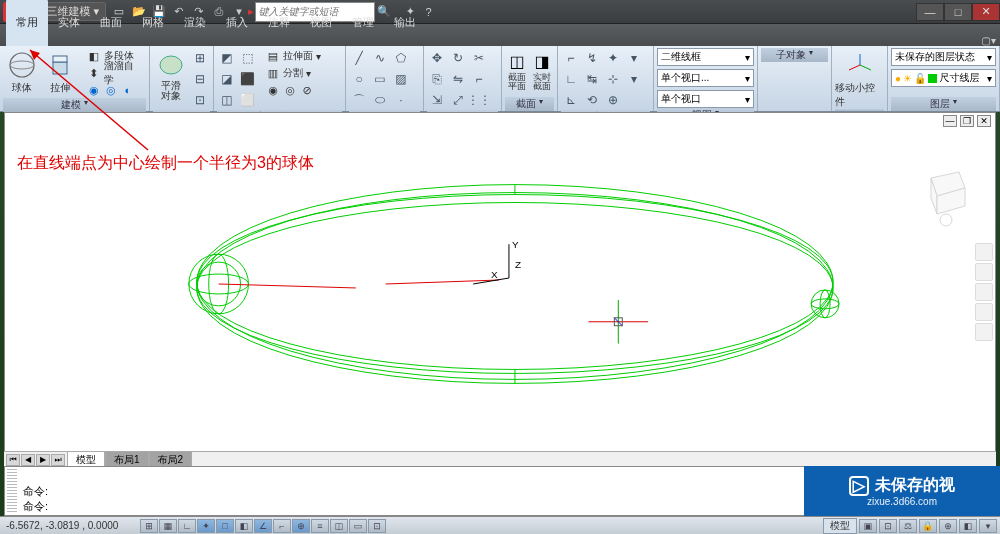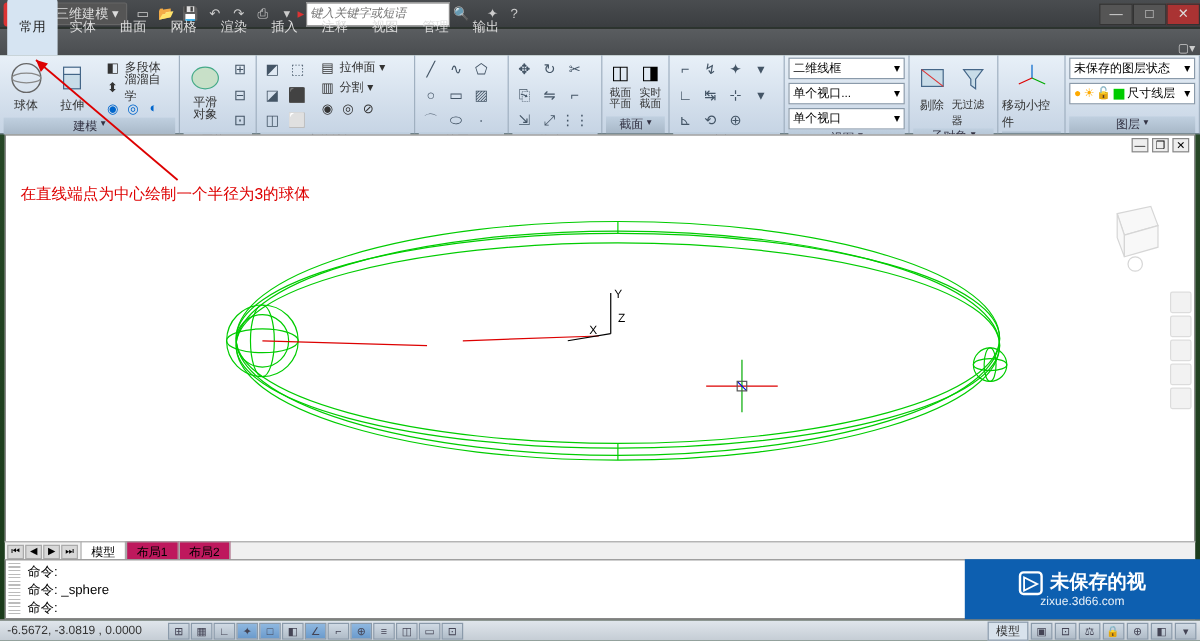--- a/index.html
+++ b/index.html
@@ -36,33 +36,33 @@
 .rowbtn { display:flex; align-items:center; gap:3px; font-size:10px; color:#333; cursor:pointer; padding:1px 3px; height:16px; }
 .rowbtn .i { width:14px; height:14px; display:flex; align-items:center; justify-content:center; font-size:11px; }
 .col { display:flex; flex-direction:column; gap:1px; }
 .dropdown { height:18px; border:1px solid #8a9aaa; background:#fff; font-size:10px; display:flex; align-items:center; padding:0 3px; gap:3px; cursor:pointer; min-width:90px; justify-content:space-between; }
 
 
 .canvas { position:absolute; left:4px; right:4px; top:112px; bottom:82px; background:#fff; border:1px solid #888; overflow:hidden; }
 .canvas svg { width:100%; height:100%; }
 .canvas .doc-ctl { position:absolute; right:4px; top:2px; display:flex; gap:3px; }
 .canvas .doc-ctl span { width:14px; height:12px; border:1px solid #888; font-size:9px; display:flex; align-items:center; justify-content:center; cursor:pointer; background:#eee; }
-.canvas .anno { position:absolute; left:12px; top:40px; color:#d00; font-size:13px; }
+.canvas .anno { position:absolute; left:12px; top:40px; color:#d00; font-size:16px; }
 .viewcube { position:absolute; right:22px; top:45px; width:54px; height:70px; opacity:.4; }
 .navbar-r { position:absolute; right:2px; top:130px; width:18px; display:flex; flex-direction:column; gap:2px; }
 .navbar-r div { width:18px; height:18px; background:#e0e0e0; border:1px solid #aaa; border-radius:2px; opacity:.4; }
 
 
 .arrow-anno { position:absolute; left:16px; top:49px; width:128px; height:1px; pointer-events:none; }
 
 
 .mtabs { position:absolute; left:4px; right:4px; bottom:67px; height:16px; background:#f0f0f0; display:flex; align-items:center; font-size:10px; border-top:1px solid #aaa; }
 .mtabs .mnav { display:flex; gap:1px; padding:0 2px; }
 .mtabs .mnav span { width:14px; height:12px; background:#d8d8d8; border:1px solid #aaa; cursor:pointer; font-size:8px; display:flex; align-items:center; justify-content:center; }
-.mtabs .mtab { padding:1px 8px; border:1px solid #aaa; border-bottom:none; background:#be185d; cursor:pointer; }
+.mtabs .mtab { padding:1px 8px; border:1px solid #aaa; border-bottom:none; background:#a3a3a3; cursor:pointer; }
 .mtabs .mtab.active { background:#fff; font-weight:normal; }
 
 
 .cmd { position:absolute; left:4px; right:4px; bottom:18px; height:50px; background:#fff; border:1px solid #888; font-family:SimSun,monospace; font-size:11px; padding:1px 2px; overflow:hidden; display:flex; flex-direction:column; justify-content:flex-end; }
 .cmd .drag { position:absolute; left:2px; top:2px; width:10px; height:44px; background:repeating-linear-gradient(#bbb,#bbb 1px,#fff 1px,#fff 3px); cursor:move; }
 .cmd .cl { padding-left:16px; white-space:nowrap; }
 
 
 .status { position:absolute; left:0; right:0; bottom:0; height:18px; background:linear-gradient(#e0e6ec,#c4ccd4); display:flex; align-items:center; font-size:10px; color:#333; border-top:1px solid #888; }
 .status .coords { padding:0 6px; min-width:140px; }
@@ -330,39 +330,20 @@
           </div>
     </div>
       </div>
     <div class="plabel">
         <span>视图</span>
         <span class="dd">▾</span>
       </div>
   </div>
 
   <div class="panel" style="width:74px">
-    <div class="prow">
-      <div class="bigbtn" style="width:34px">
-        <div class="ico">
-            <svg viewBox="0 0 30 30">
-              <rect x="6" y="8" width="18" height="14" fill="#c8dce8" stroke="#468"></rect>
-              <line x1="6" y1="8" x2="24" y2="22" stroke="#d33"></line>
-            </svg>
-          </div>
-        <div class="lbl">剔除</div>
-      </div>
-      <div class="bigbtn" style="width:38px">
-        <div class="ico">
-            <svg viewBox="0 0 30 30">
-              <path d="M7 8h16l-6 8v8l-4-3v-5z" fill="#c8dce8" stroke="#468"></path>
-            </svg>
-          </div>
-        <div class="lbl" style="font-size:9px">无过滤器</div>
-      </div>
-    </div>
     <div class="plabel">
         <span>子对象</span>
         <span class="dd">▾</span>
       </div>
   </div>
 
   <div class="panel" style="width:56px">
     <div class="prow">
       <div class="bigbtn" style="width:50px">
         <div class="ico">
@@ -488,21 +469,20 @@
     <span>⏭</span>
   </div>
   <div class="mtab active">模型</div>
   <div class="mtab">布局1</div>
   <div class="mtab">布局2</div>
 </div>
 
 <div class="cmd">
   <div class="drag"></div>
   <div class="cl">命令:</div>
-  <div class="cl">命令:  _sphere</div>
   <div class="cl">命令:</div>
 </div>
 
 <div class="wm">
   <div class="t1">
       <span class="pl">▷</span>
       <span>未保存的视</span>
     </div>
   <div class="t2">zixue.3d66.com</div>
 </div>

